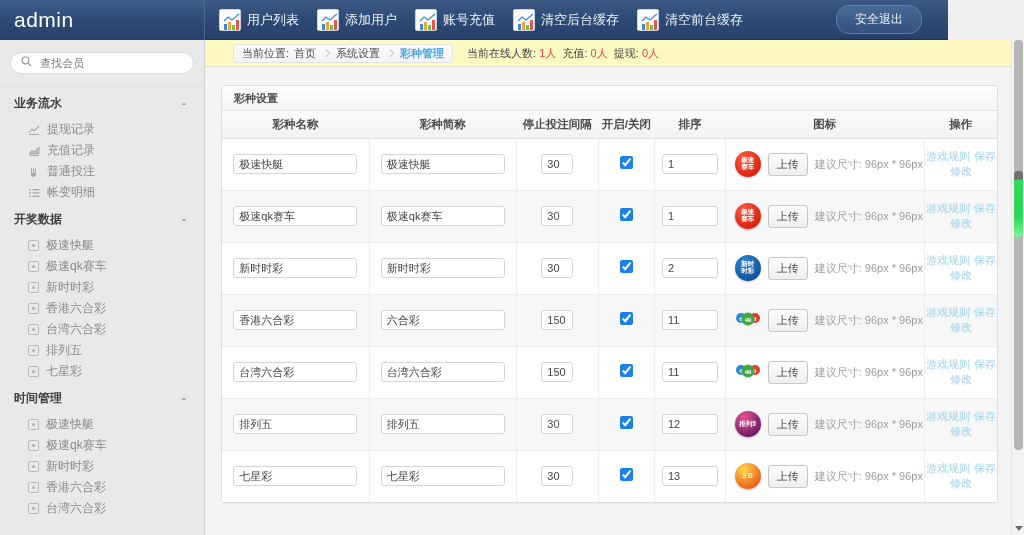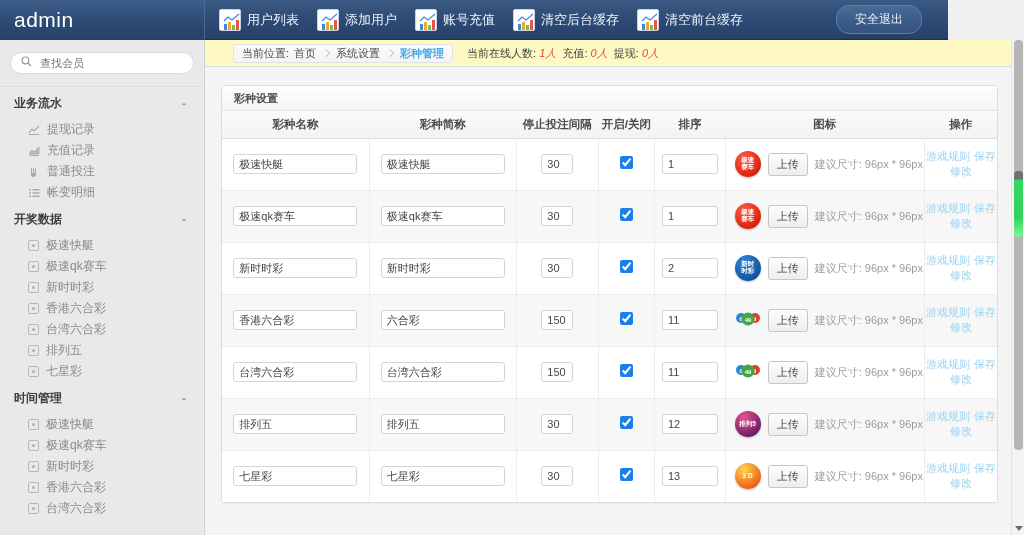--- a/index.html
+++ b/index.html
@@ -114,21 +114,21 @@
   }
   .crumbs span { font-size: 11px; }
   .crumb-sep {
     display: inline-block; margin: 0 7px;
     width: 6px; height: 6px;
     border-top: 1px solid #c6c6c6; border-right: 1px solid #c6c6c6;
     transform: rotate(45deg);
   }
   .crumb-cur { color: #4aa7e0; font-weight: bold; }
   .stats { font-size: 11px; color: #3f3f3f; }
-  .stats b { color: #e8443a; font-weight: normal; font-style: italic; }
+  .stats b { color: #e8443a; font-weight: normal; }
 
   
   .main {
     position: absolute; top: 67px; left: 205px;
     width: 819px; height: 468px;
     background: #f4f4f4;
     overflow: hidden;
   }
   .panel {
     margin: 18px 16px 0 16px;

